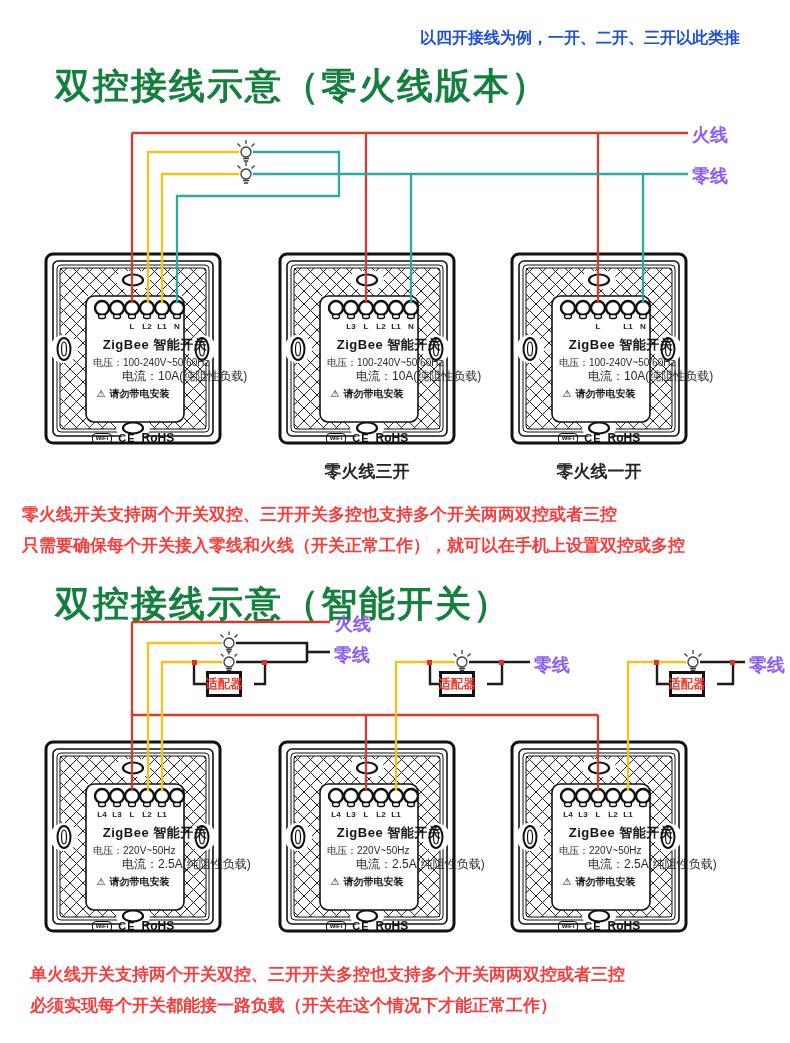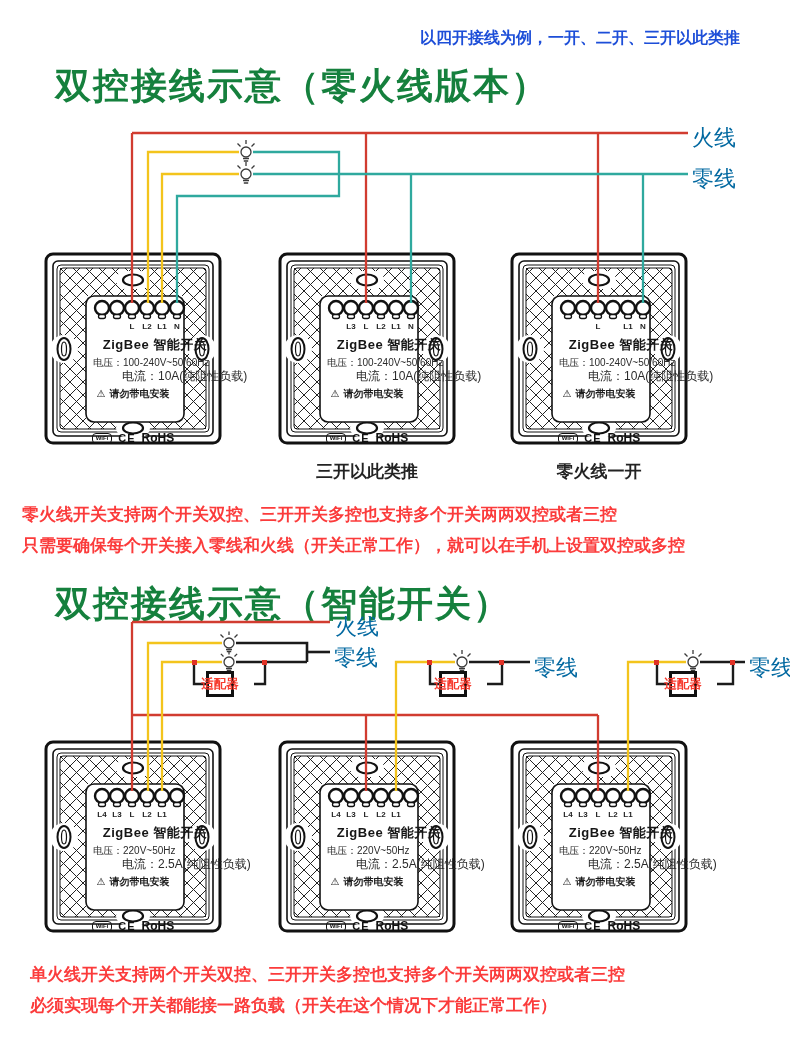--- a/index.html
+++ b/index.html
@@ -12,21 +12,21 @@
     white-space:nowrap;
     margin-left:24px;
   }
   .sec-title{
     position:absolute;left:55px;font-size:36px;font-weight:700;color:#15803d;
     letter-spacing:2px;white-space:nowrap;
   }
   #title-0{top:62px;}
   #title-1{top:580px;}
   .wlabel{
-    position:absolute;font-size:22px;font-weight:400;color:#0369a1;white-space:nowrap;z-index:7;
+    position:absolute;font-size:18px;font-weight:700;color:#8b5cf6;white-space:nowrap;z-index:7;
   }
   .rednote{
     position:absolute;font-size:17px;font-weight:700;color:#fb3b3b;white-space:nowrap;z-index:7;
   }
   #wires{position:absolute;left:0;top:0;z-index:5;pointer-events:none;}
   .switch{
     position:absolute;width:178px;height:193px;z-index:1;
   }
   .switch svg.sw-frame{position:absolute;left:0;top:0;width:178px;height:193px;}
   .t-labels span{
@@ -42,21 +42,21 @@
   .sw-volt{position:absolute;top:104px;left:49px;font-size:10px;color:#2b2b2b;white-space:nowrap;}
   .sw-curr{position:absolute;top:116px;left:49px;font-size:12px;color:#2b2b2b;white-space:nowrap;padding-left:29px;}
   .sw-warn{position:absolute;top:135px;left:0;right:0;text-align:center;font-size:10px;font-weight:700;color:#1d1d1d;}
   .sw-warn .warn-icon{margin-right:4px;font-size:10px;}
   .sw-logos{position:absolute;top:151px;left:0;right:0;display:flex;justify-content:center;align-items:center;gap:6px;margin-top:28px;}
   .wifi-badge{border:1.5px solid #111;border-radius:4px;font-size:6px;font-weight:700;color:#111;padding:1px 3px;line-height:7px;}
   .ce{font-size:11px;font-weight:700;letter-spacing:1px;color:#111;}
   .rohs{font-size:12px;font-weight:800;color:#111;}
   .sw-caption{position:absolute;top:208px;left:-20px;right:-20px;text-align:center;font-size:17px;font-weight:700;color:#232323;white-space:nowrap;}
   .adapter{
-    position:absolute;box-sizing:border-box;width:28px;height:26px;border:3px solid #111;background:#fff;
+    position:absolute;box-sizing:border-box;width:36px;height:26px;border:3px solid #111;background:#fff;
     color:#f63b2e;font-size:12.5px;font-weight:700;display:flex;align-items:center;justify-content:center;
     z-index:6;white-space:nowrap;letter-spacing:0;
   }
   #adapter-0{left:206px;top:671px;}
   #adapter-1{left:439px;top:671px;}
   #adapter-2{left:669px;top:671px;}
 </style>
 </head>
 <body>
 
@@ -265,21 +265,21 @@
     <div class="sw-volt">电压：100-240V~50/60Hz</div>
     <div class="sw-curr">电流：10A(纯阻性负载)</div>
     <div class="sw-warn">
       <span class="warn-icon">⚠</span><span>请勿带电安装</span>
     </div>
     <div class="sw-logos">
       <span class="wifi-badge">WiFi</span>
       <span class="ce">CE</span>
       <span class="rohs">RoHS</span>
     </div>
-    <div class="sw-caption">三开以此类推</div>
+    <div class="sw-caption">零火线三开</div>
   </div>
     <div class="switch" style="left: 510px; top: 252px;">
     <svg class="sw-frame" viewBox="0 0 178 193">
       <defs>
         <pattern id="lat" width="13" height="13" patternUnits="userSpaceOnUse">
           <path d="M0,0 L13,13 M13,0 L0,13" stroke="#242424" stroke-width="1" fill="none"></path>
         </pattern>
       </defs>
       <rect x="2" y="2" width="174" height="189" rx="7" fill="#fff" stroke="#111" stroke-width="3"></rect>
       <rect x="9" y="9" width="160" height="175" rx="5" fill="none" stroke="#111" stroke-width="1.6"></rect>

